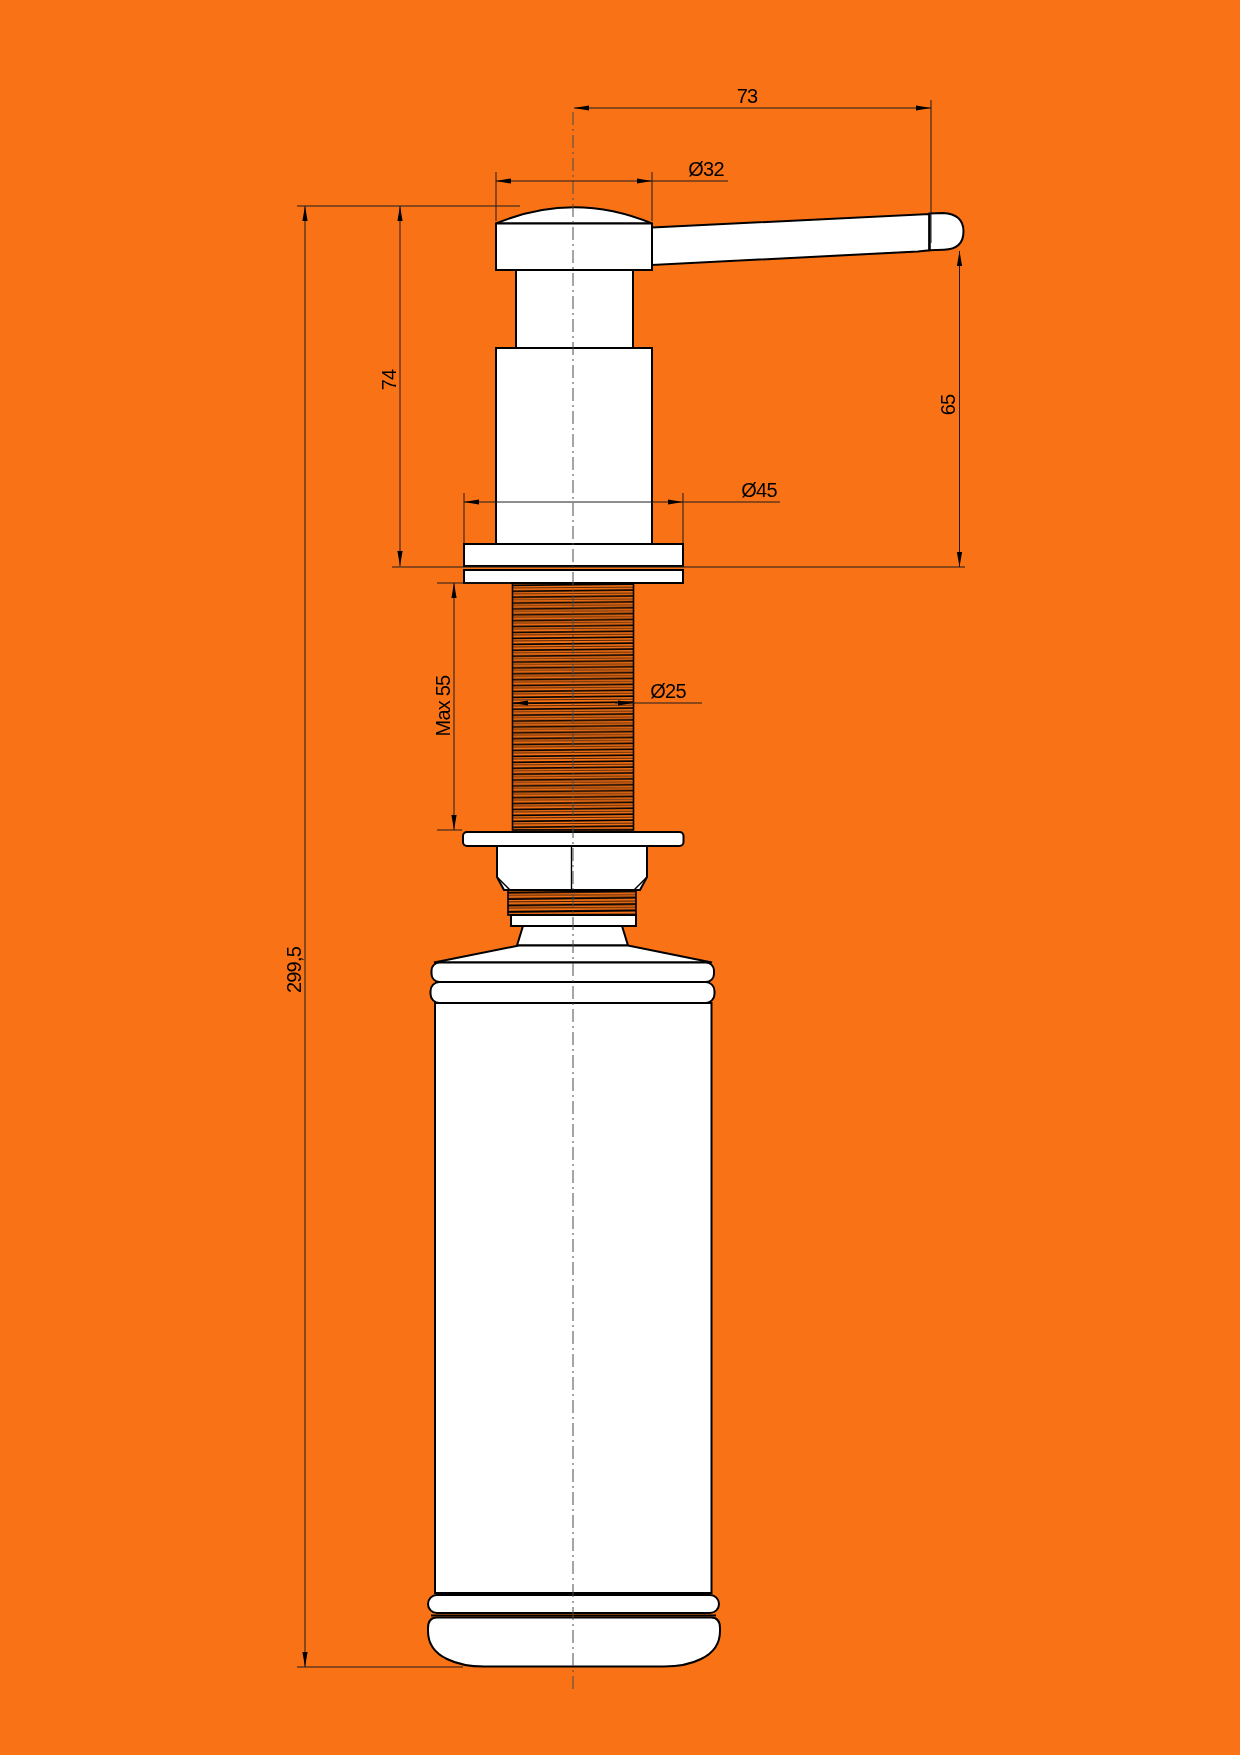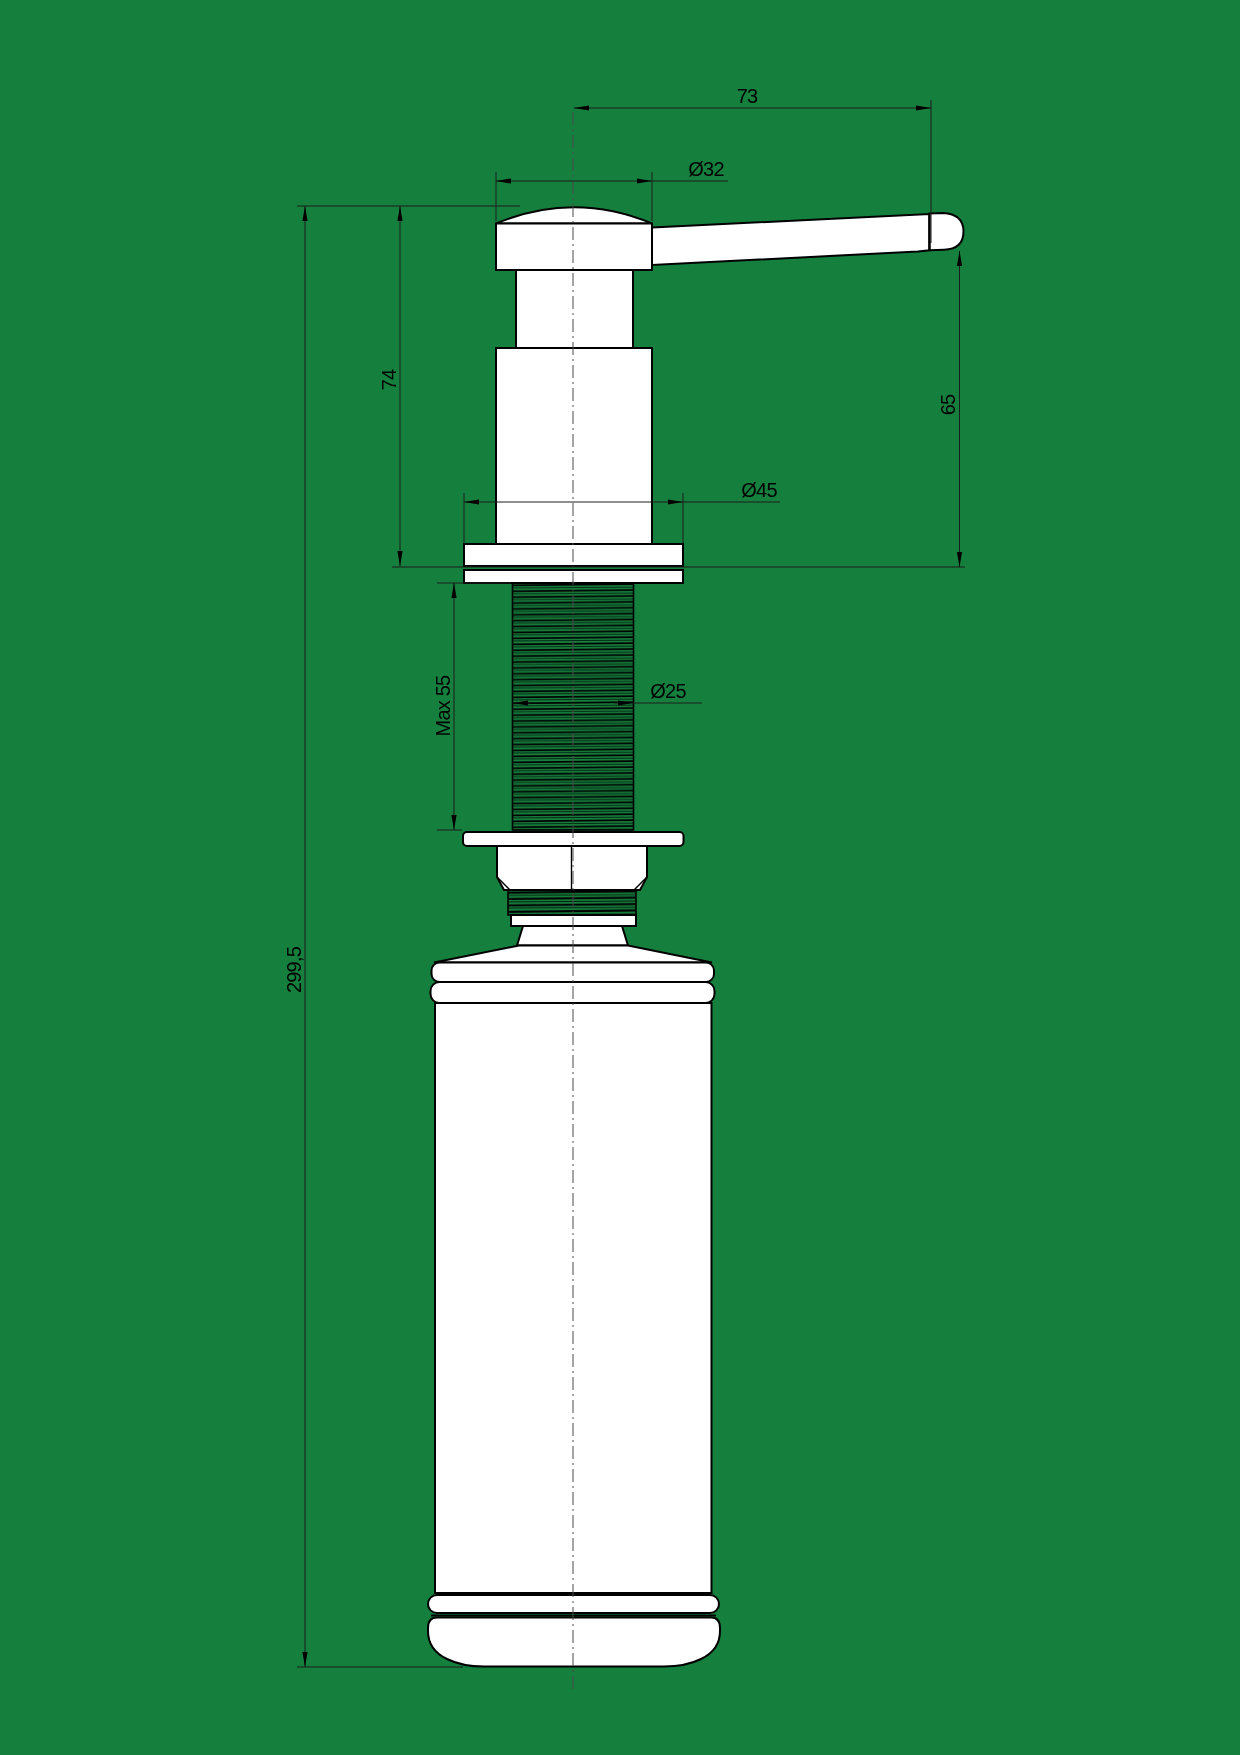--- a/index.html
+++ b/index.html
@@ -4,21 +4,21 @@
 <style>
   html, body {
     margin: 0;
     padding: 0;
     background: #ffffff;
   }
   #canvas {
     position: relative;
     width: 1240px;
     height: 1755px;
-    background: #15803d;
+    background: #f97316;
     font-family: "Liberation Sans", sans-serif;
   }
   svg { display: block; }
   .obj  { stroke: #000000; stroke-width: 2; fill: none; }
   .objf { stroke: #000000; stroke-width: 2; fill: #ffffff; }
   .obj-thin { stroke: #000000; stroke-width: 1.4; fill: #ffffff; }
   .dim  { stroke: #1c1c1c; stroke-width: 1; fill: none; }
   .arr  { fill: #000000; stroke: none; }
   .dimtext {
     font-family: "Liberation Sans", sans-serif;

